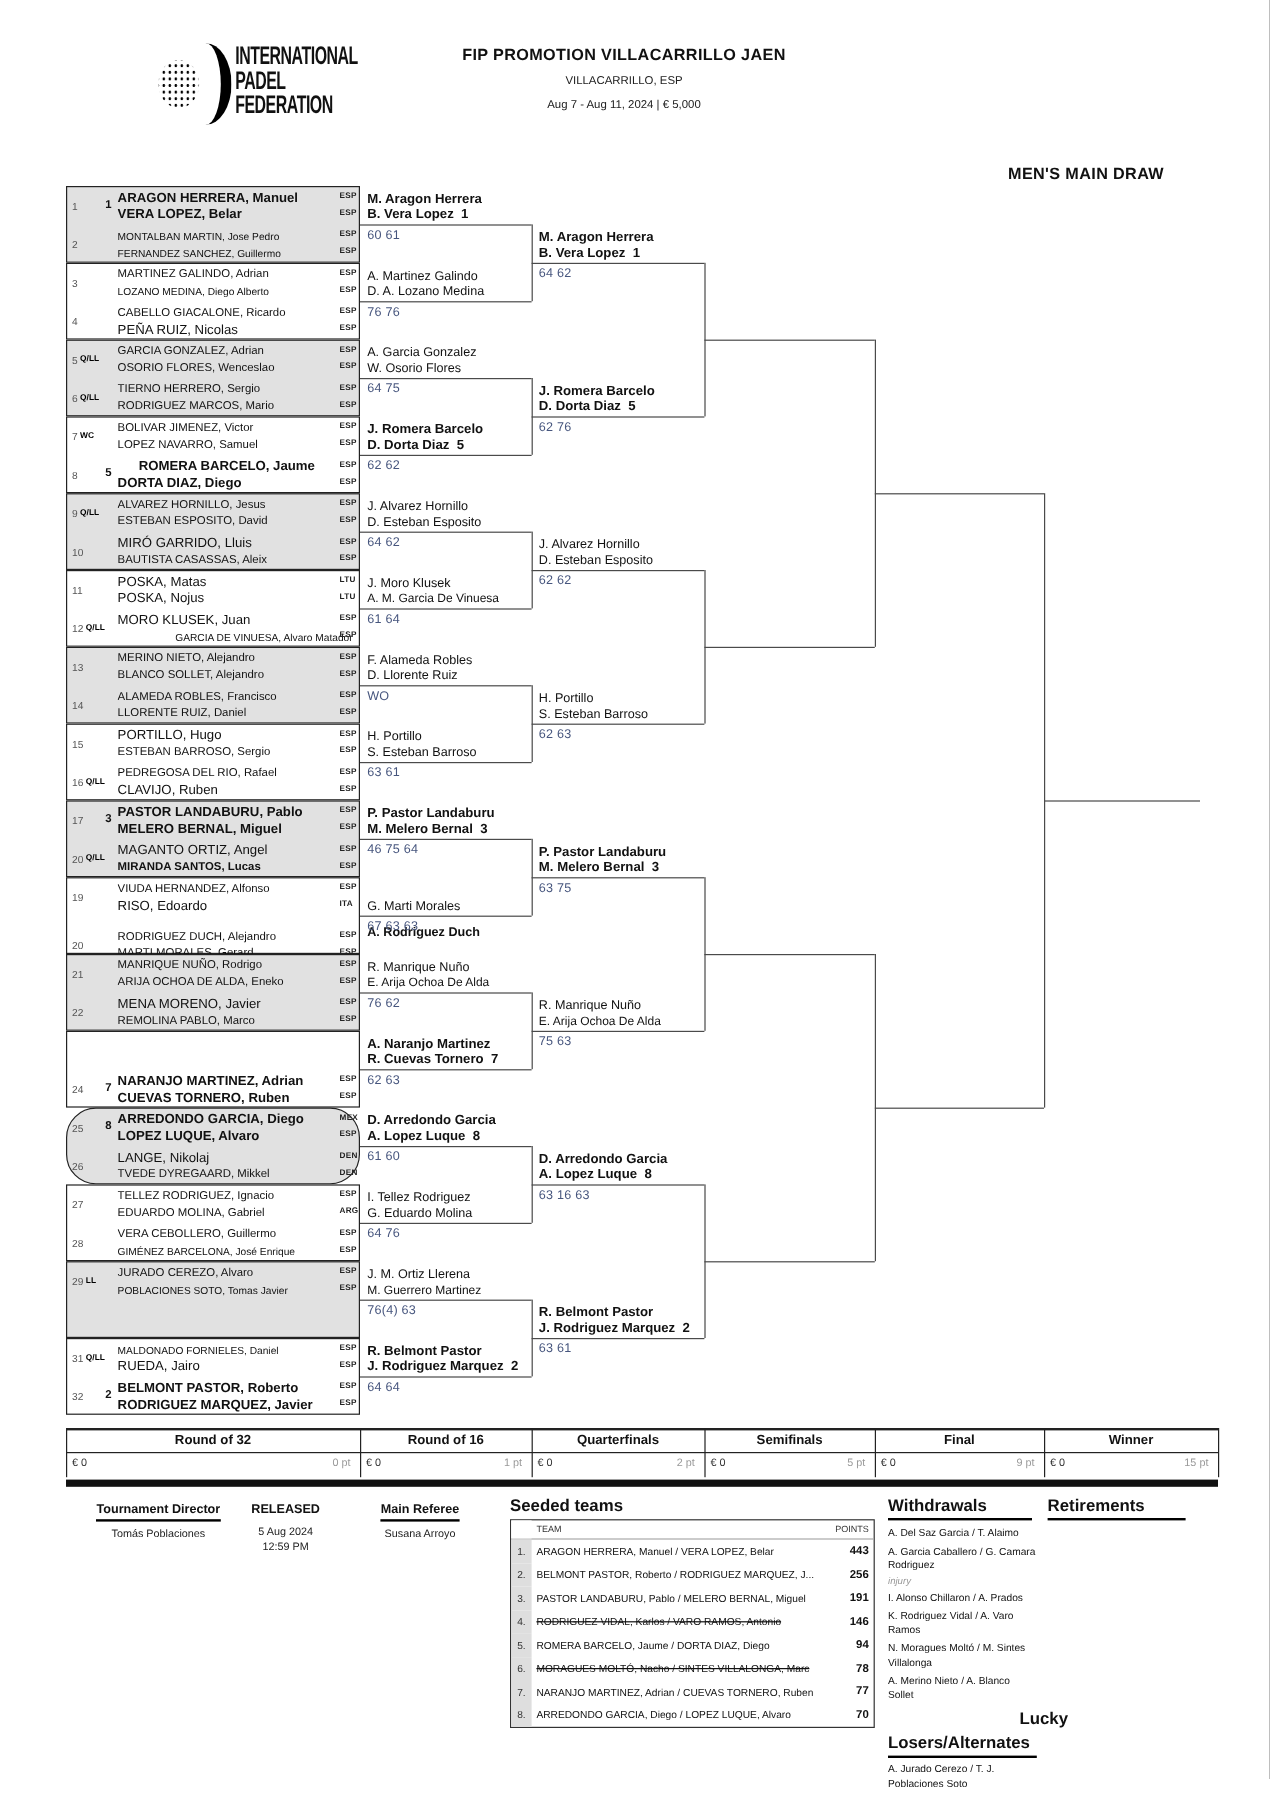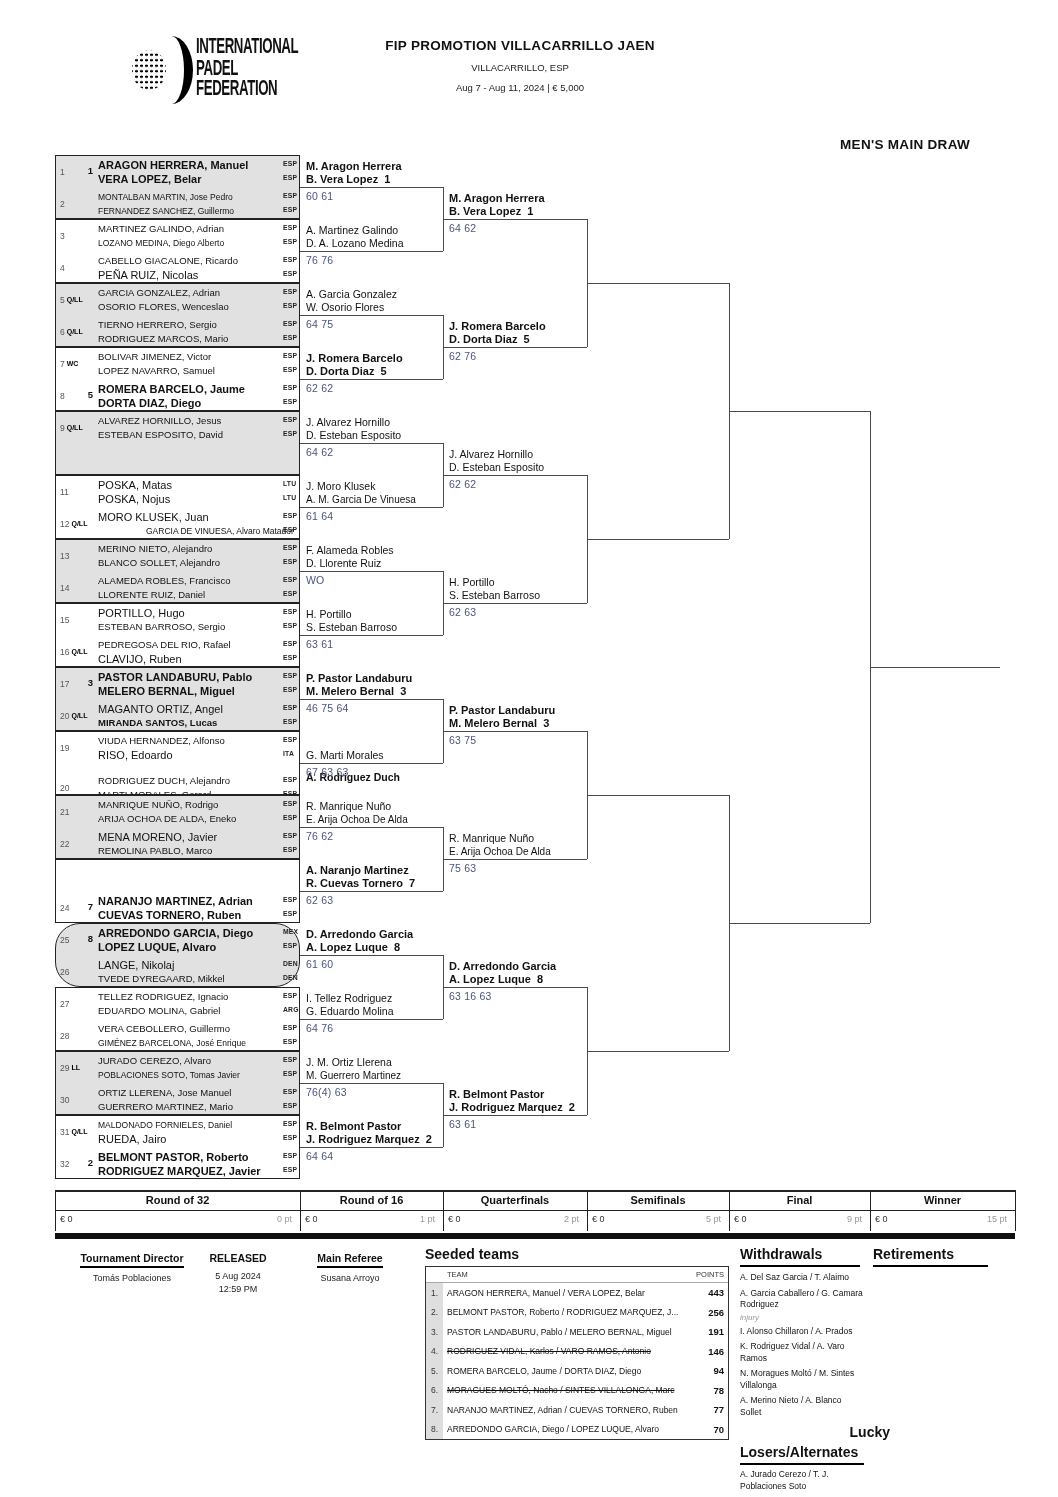--- a/index.html
+++ b/index.html
@@ -147,34 +147,43 @@
           <div class="tline" style="top: 2px; font-size: 9.5px; font-weight: normal; line-height: 14px;">BOLIVAR JIMENEZ, Victor</div>
           <div class="tline" style="top: 16px; font-size: 9.5px; font-weight: normal; line-height: 14px;">LOPEZ NAVARRO, Samuel</div>
           <div class="cc" style="top: 4px;">ESP</div>
           <div class="cc" style="top: 18px;">ESP</div>
         </div>
         <div class="trow" style="top: 32px;">
           <div class="tnum">
             <div class="n">8</div>
           </div>
           <div class="tseed">5</div>
-          <div class="tline" style="top: 2px; font-size: 11px; font-weight: bold; line-height: 14px;">ROMERA BARCELO, Jaume</div>
+          <div class="tline" style="top: 2px; font-size: 11px; font-weight: bold; line-height: 14px; text-align: center;">ROMERA BARCELO, Jaume</div>
           <div class="tline" style="top: 16px; font-size: 11px; font-weight: bold; line-height: 14px;">DORTA DIAZ, Diego</div>
           <div class="cc" style="top: 4px;">ESP</div>
           <div class="cc" style="top: 18px;">ESP</div>
         </div>
       </div>
       <div class="match shade" style="top: 411px;">
         <div class="trow" style="top: 0px;">
           <div class="tnum">
             <div class="n">9</div>
             <div class="tag">Q/LL</div>
           </div>
           <div class="tline" style="top: 2px; font-size: 9.5px; font-weight: normal; line-height: 14px;">ALVAREZ HORNILLO, Jesus</div>
           <div class="tline" style="top: 16px; font-size: 9.5px; font-weight: normal; line-height: 14px;">ESTEBAN ESPOSITO, David</div>
+          <div class="cc" style="top: 4px;">ESP</div>
+          <div class="cc" style="top: 18px;">ESP</div>
+        </div>
+        <div class="trow" style="top: 32px;">
+          <div class="tnum">
+            <div class="n">10</div>
+          </div>
+          <div class="tline" style="top: 2px; font-size: 11px; font-weight: normal; line-height: 14px;">MIRÓ GARRIDO, Lluis</div>
+          <div class="tline" style="top: 16px; font-size: 9.5px; font-weight: normal; line-height: 14px;">BAUTISTA CASASSAS, Aleix</div>
           <div class="cc" style="top: 4px;">ESP</div>
           <div class="cc" style="top: 18px;">ESP</div>
         </div>
       </div>
       <div class="match" style="top: 475px;">
         <div class="trow" style="top: 0px;">
           <div class="tnum">
             <div class="n">11</div>
           </div>
           <div class="tline" style="top: 2px; font-size: 11px; font-weight: normal; line-height: 14px;">POSKA, Matas</div>
@@ -350,29 +359,20 @@
         </div>
       </div>
       <div class="match shade" style="top: 1051px;">
         <div class="trow" style="top: 0px;">
           <div class="tnum">
             <div class="n">29</div>
             <div class="tag">LL</div>
           </div>
           <div class="tline" style="top: 2px; font-size: 9.5px; font-weight: normal; line-height: 14px;">JURADO CEREZO, Alvaro</div>
           <div class="tline" style="top: 16px; font-size: 8.5px; font-weight: normal; line-height: 14px;">POBLACIONES SOTO, Tomas Javier</div>
-          <div class="cc" style="top: 4px;">ESP</div>
-          <div class="cc" style="top: 18px;">ESP</div>
-        </div>
-        <div class="trow" style="top: 32px;">
-          <div class="tnum">
-            <div class="n">30</div>
-          </div>
-          <div class="tline" style="top: 2px; font-size: 9.5px; font-weight: normal; line-height: 14px;">ORTIZ LLERENA, Jose Manuel</div>
-          <div class="tline" style="top: 16px; font-size: 9.5px; font-weight: normal; line-height: 14px;">GUERRERO MARTINEZ, Mario</div>
           <div class="cc" style="top: 4px;">ESP</div>
           <div class="cc" style="top: 18px;">ESP</div>
         </div>
       </div>
       <div class="match" style="top: 1115px;">
         <div class="trow" style="top: 0px;">
           <div class="tnum">
             <div class="n">31</div>
             <div class="tag">Q/LL</div>
           </div>

